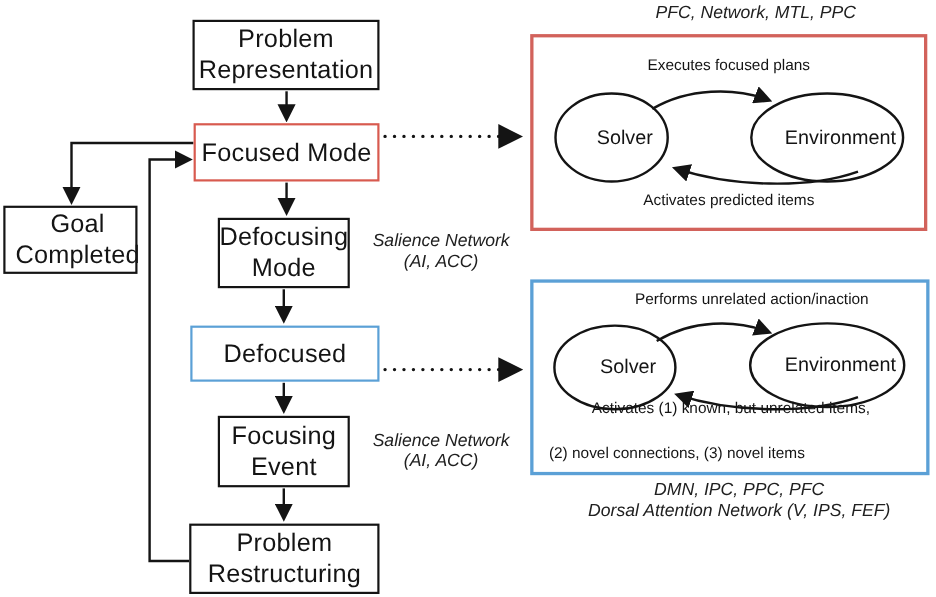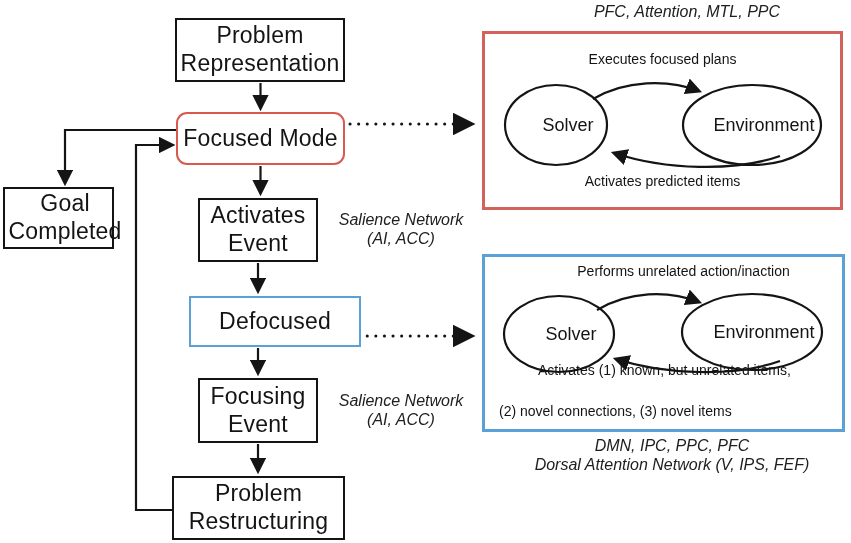--- a/index.html
+++ b/index.html
@@ -6,22 +6,22 @@
   #canvas{
     position:relative;width:851px;height:543px;background:#ffffff;overflow:hidden;
     font-family:"Liberation Sans","DejaVu Sans",sans-serif;color:#141414;
   }
   svg.wires{position:absolute;left:0;top:0;z-index:2;pointer-events:none;}
   .node{
     position:absolute;box-sizing:border-box;background:#ffffff;border:2.5px solid #141414;
     display:flex;align-items:center;justify-content:center;text-align:center;
     font-size:23px;line-height:1.2;letter-spacing:.2px;z-index:3;
   }
-  .node.accent-red{border-color:#d85a4f;border-width:2px;border-radius:11px;}
-  .node.accent-blue{border-color:#5ba0d6;border-width:2px;margin-left:16px;}
+  .node.accent-red{border-color:#d85a4f;border-width:2px;}
+  .node.accent-blue{border-color:#5ba0d6;border-width:2px;}
   .panel{
     position:absolute;box-sizing:border-box;background:transparent;z-index:1;
   }
   .panel.red{border:3px solid #d2625b;}
   .panel.blue{border:3px solid #5ba0d6;}
   .caption{
     position:absolute;z-index:4;font-size:14px;line-height:1.18;text-align:center;
   }
   .caption.left{text-align:left;}
   .ann{
@@ -82,31 +82,31 @@
     <g stroke="#141414" stroke-width="2.2" fill="none">
       <path d="M597 310 C629 291 668 290 699 302" marker-end="url(#ah)"></path>
       <path d="M780 361 C735 377 665 375 616 359" marker-end="url(#ah)"></path>
     </g>
   </svg>
 
   <div class="node" style="left:175px;top:18px;width:170px;height:64px;">Problem Representation</div>
 
   <div class="node accent-red" style="left:176px;top:112px;width:169px;height:53px;">Focused Mode</div>
 
-  <div class="node" style="left:3px;top:187px;width:111px;height:62px;padding-left:13px;">Goal Completed</div>
+  <div class="node" style="left:3px;top:187px;width:122px;height:62px;padding-left:13px;">Goal Completed</div>
 
-  <div class="node" style="left:198px;top:198px;width:120px;height:64px;">Activates Event</div>
+  <div class="node" style="left:198px;top:198px;width:120px;height:64px;">Defocusing Mode</div>
 
   <div class="node accent-blue" style="left:173px;top:296px;width:172px;height:51px;">Defocused</div>
 
   <div class="node" style="left:172px;top:476px;width:173px;height:64px;">Problem Restructuring</div>
 
   <div class="node" style="left:198px;top:378px;width:120px;height:65px;">Focusing Event</div>
 
-  <div class="ann" style="left:537px;top:2px;width:300px;">PFC, Attention, MTL, PPC</div>
+  <div class="ann" style="left:537px;top:2px;width:300px;">PFC, Network, MTL, PPC</div>
 
   <div class="ann" style="left:331px;top:210px;width:140px;">
     <div>Salience Network</div>
     <div>(AI, ACC)</div>
   </div>
 
   <div class="ann" style="left:331px;top:391px;width:140px;">
     <div>Salience Network</div>
     <div>(AI, ACC)</div>
   </div>

